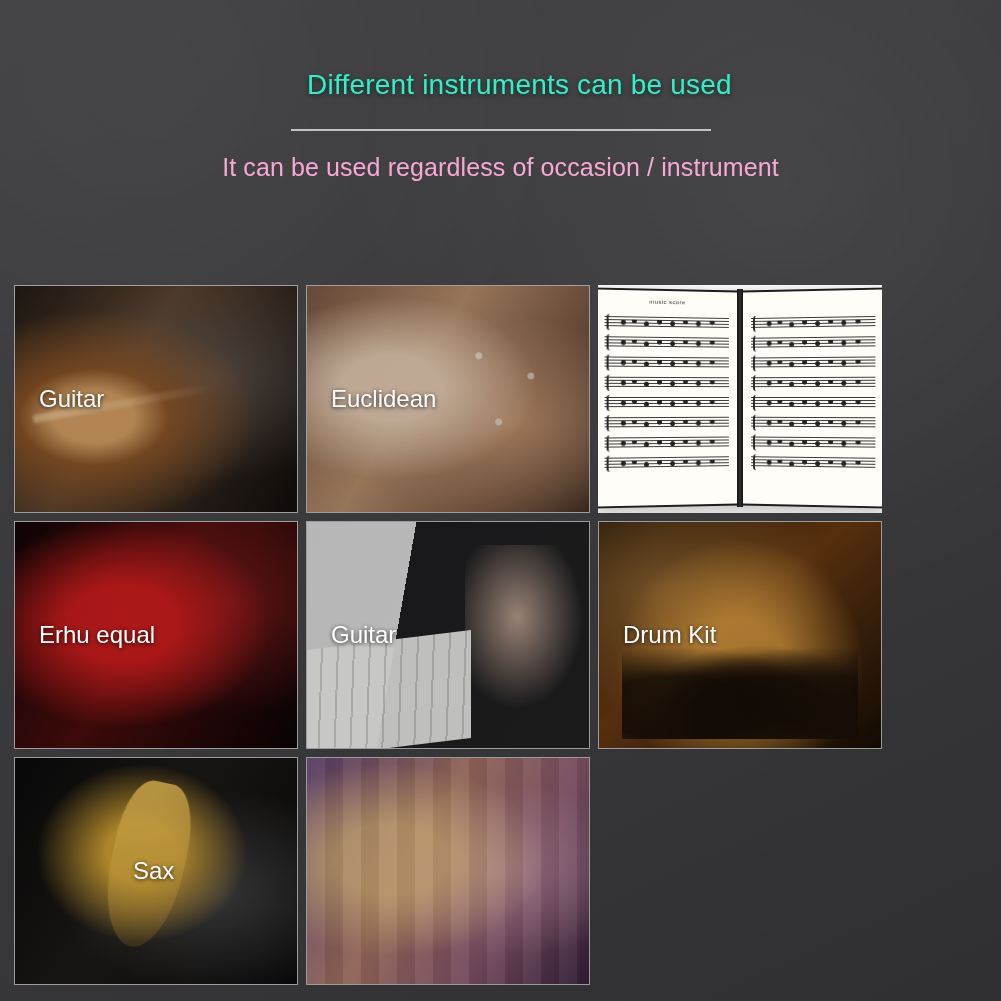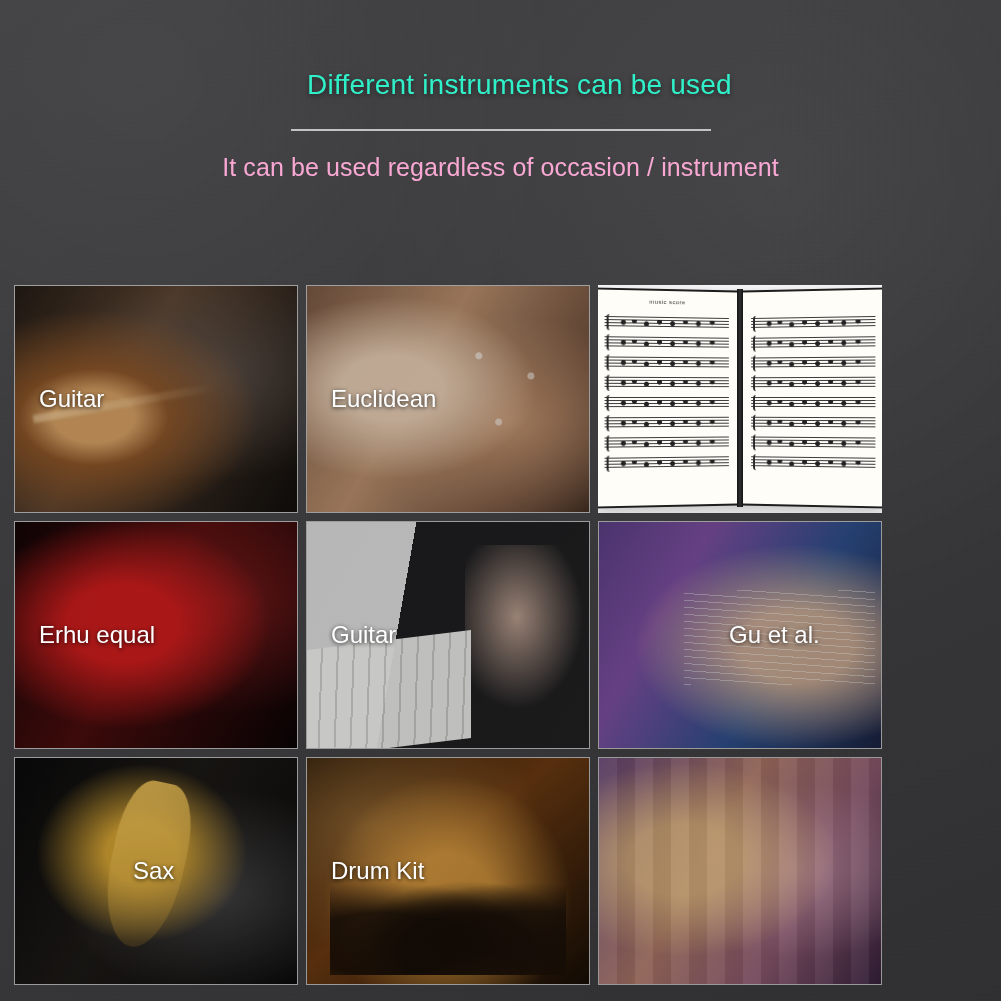--- a/index.html
+++ b/index.html
@@ -304,36 +304,31 @@
       <div class="dim"></div>
       <div class="label">Erhu equal</div>
     </div>
 
     <div class="cell">
       <div class="photo p-piano"></div>
       <div class="dim"></div>
       <div class="label">Guitar</div>
     </div>
 
-    <div class="cell">
-      <div class="photo p-guzheng"></div>
-      <div class="dim"></div>
-      <div class="label" style="padding-left:130px">Gu et al.</div>
+
+    <div class="cell">
+      <div class="photo p-drum"></div>
+      <div class="dim"></div>
+      <div class="label">Drum Kit</div>
     </div>
 
     <div class="cell">
       <div class="photo p-sax"></div>
       <div class="dim"></div>
       <div class="label" style="padding-left:118px">Sax</div>
-    </div>
-
-    <div class="cell">
-      <div class="photo p-drum"></div>
-      <div class="dim"></div>
-      <div class="label">Drum Kit</div>
     </div>
 
     <div class="cell">
       <div class="photo p-twelve"></div>
       <div class="dim"></div>
     </div>
 
   </div>
 </div>
 

